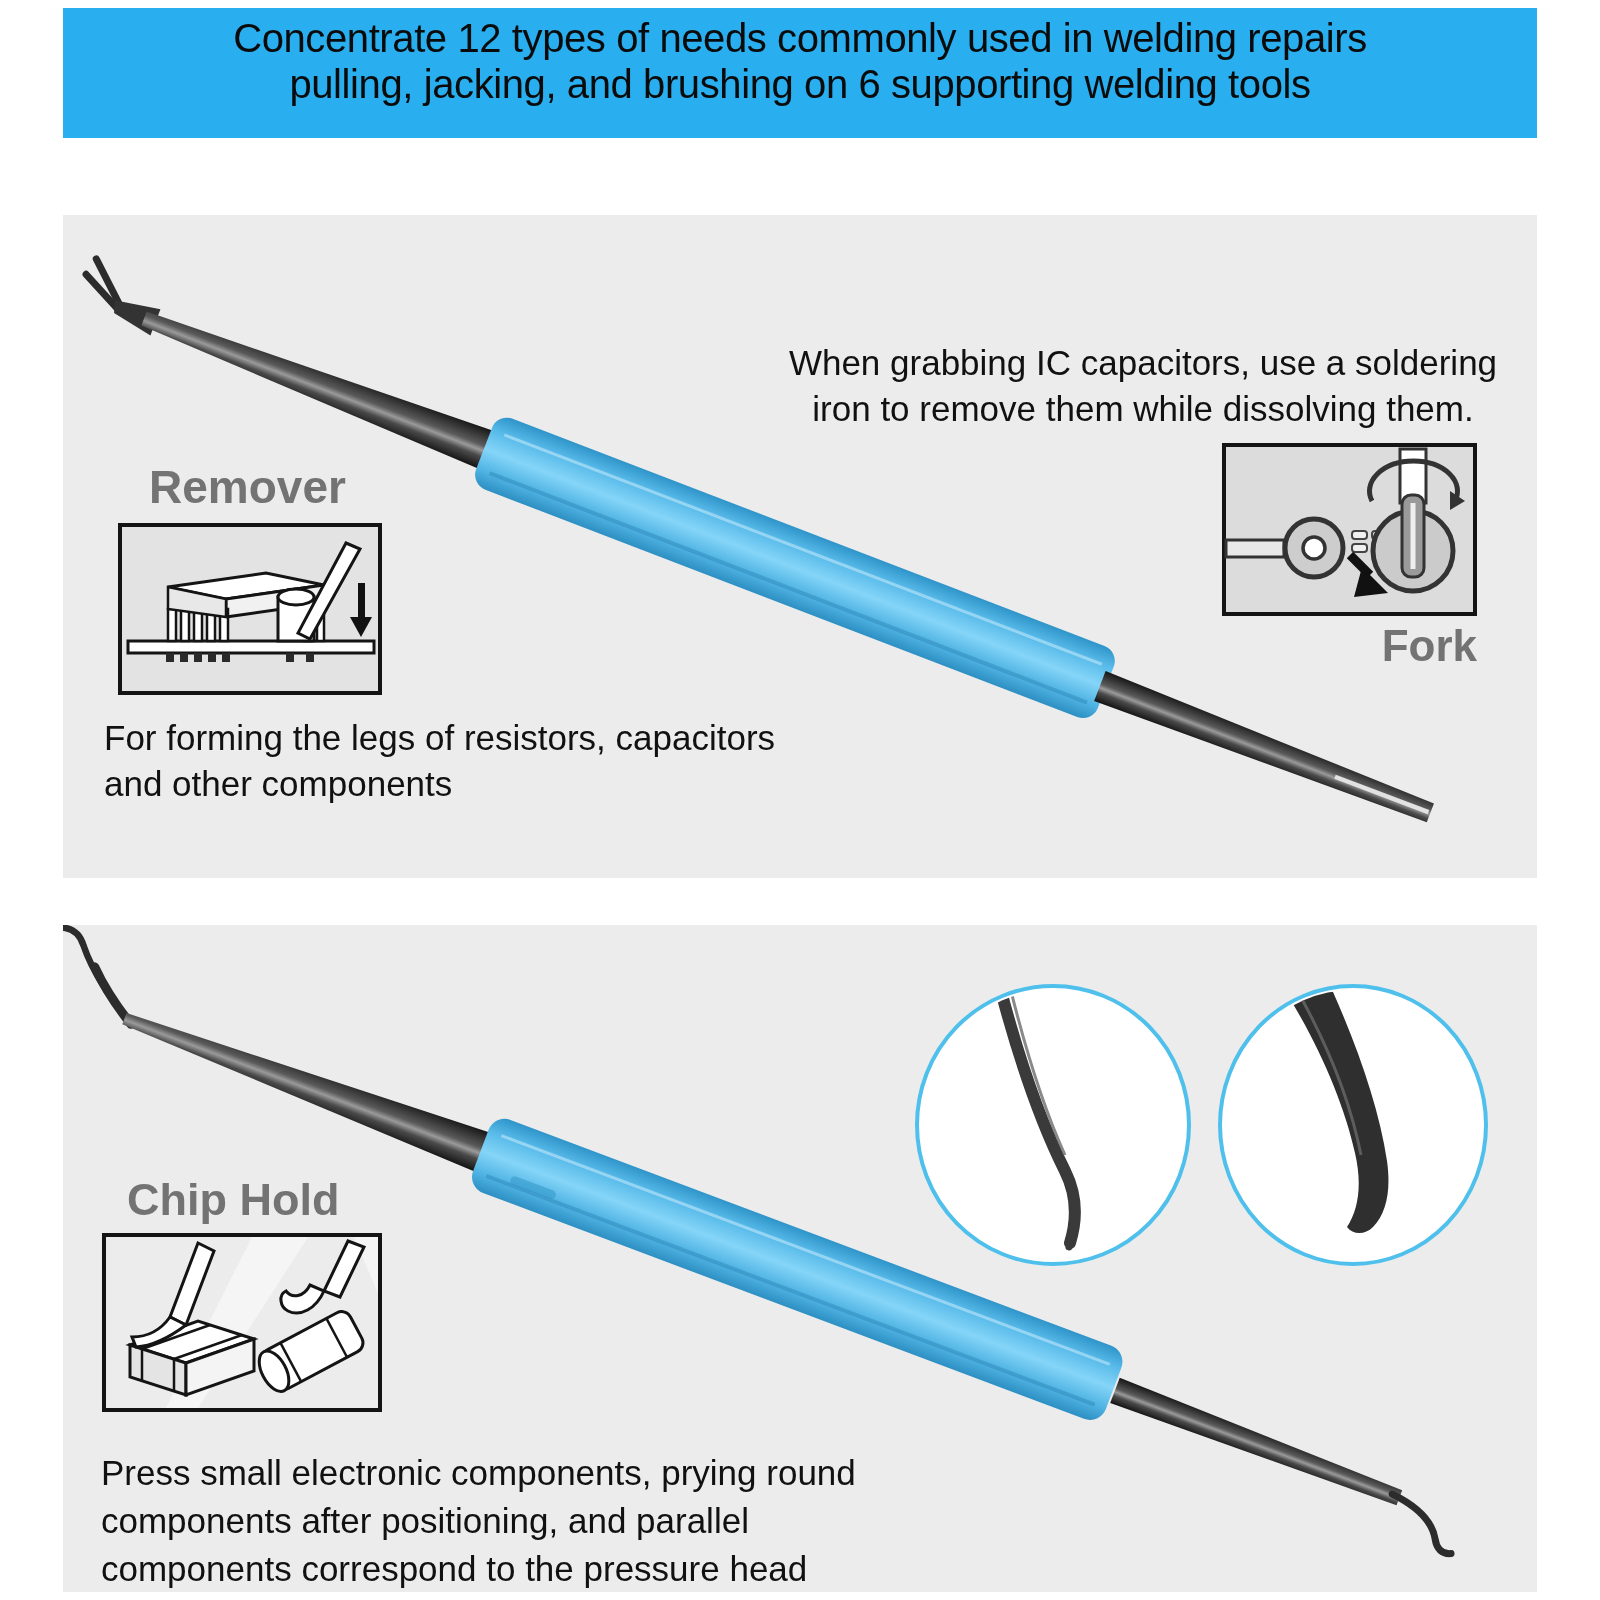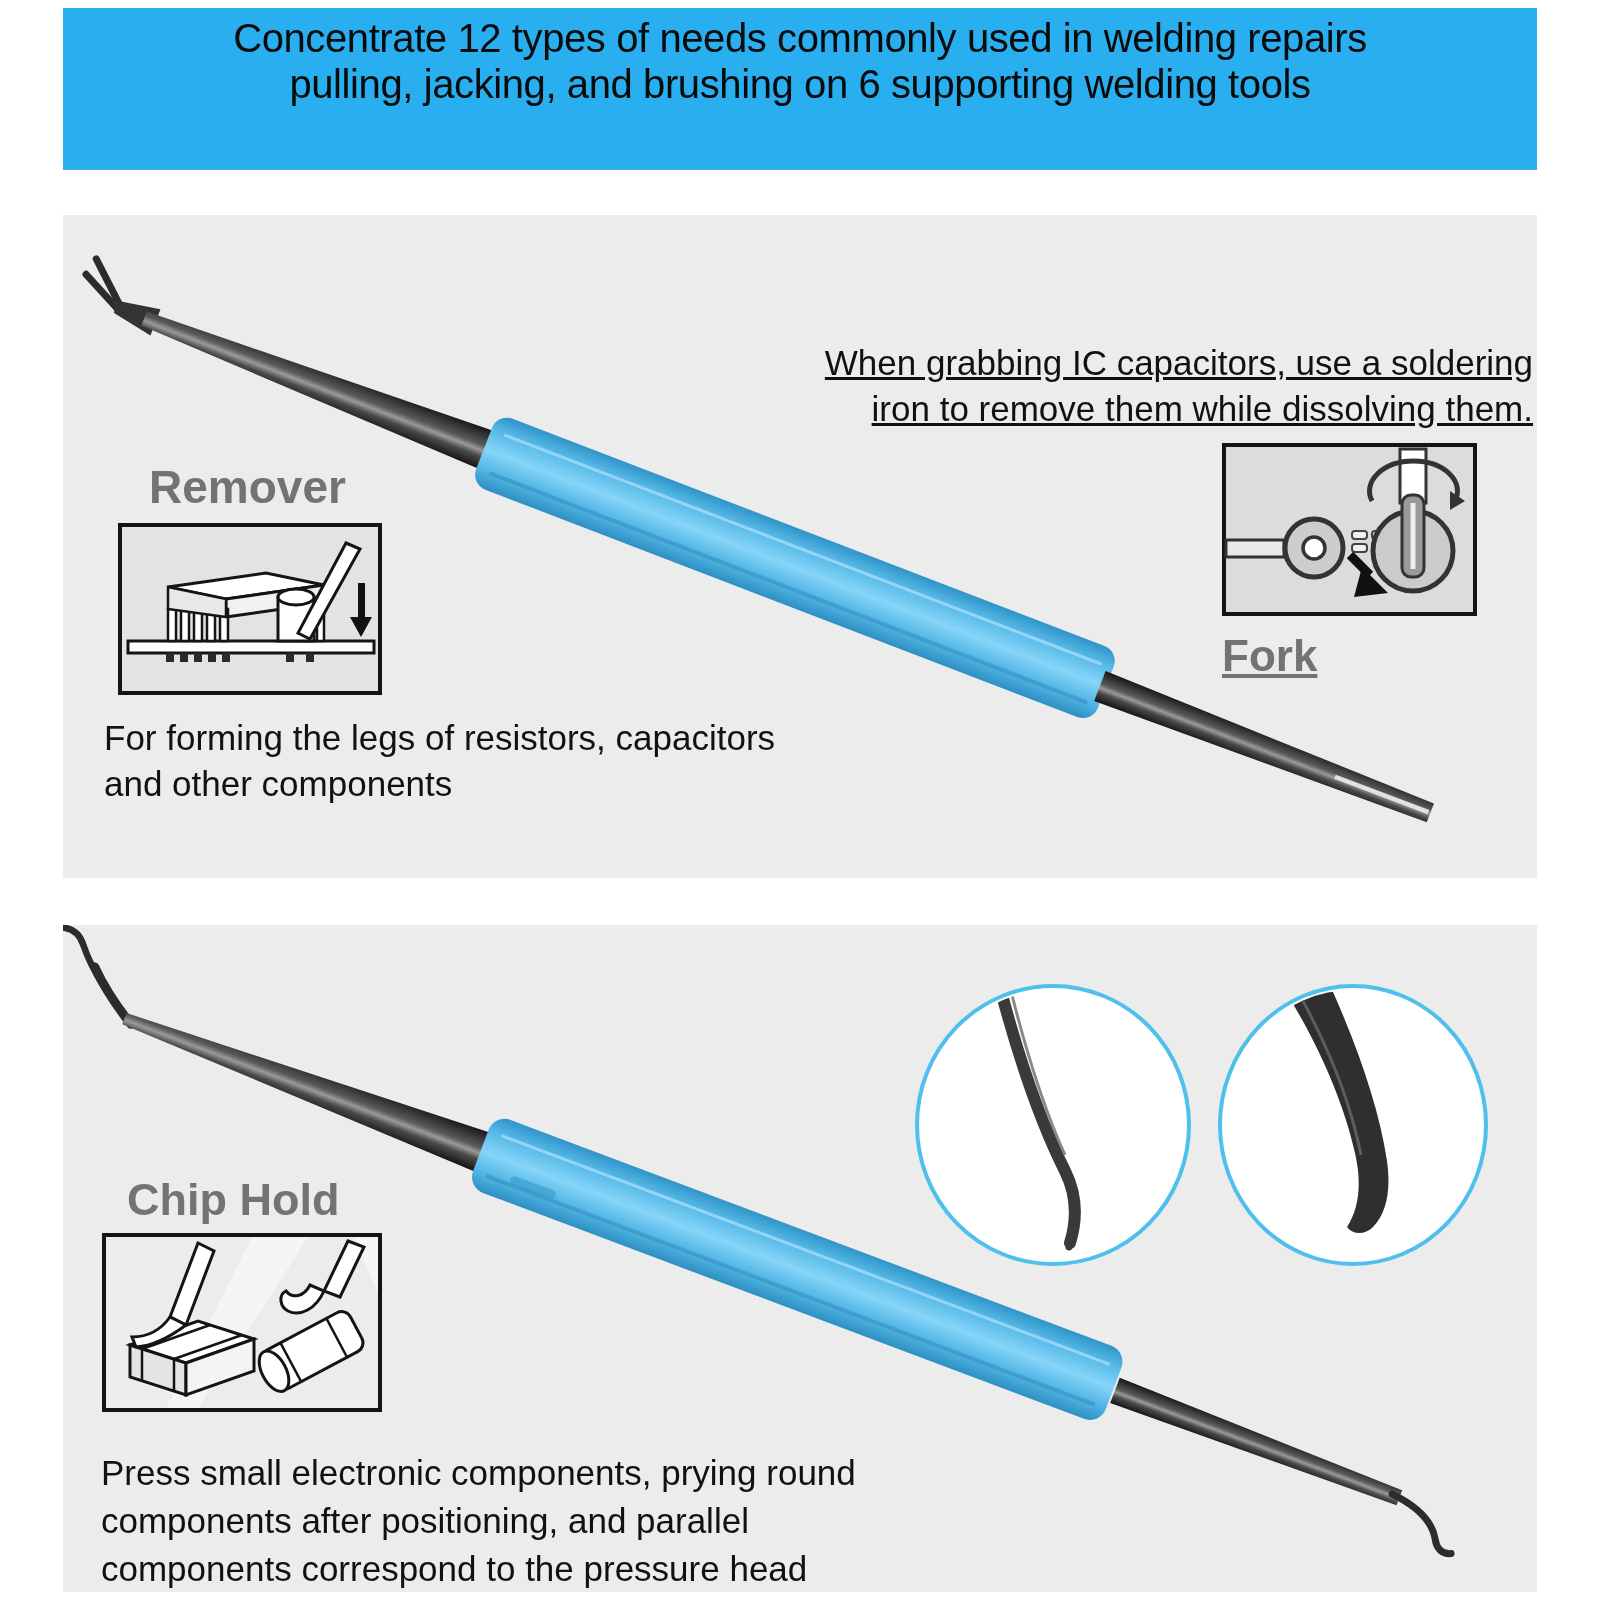--- a/index.html
+++ b/index.html
@@ -6,46 +6,46 @@
     --banner-bg:#29AEEF;
     --panel-bg:#ECECEC;
     --ink:#111111;
   }
   html,body{margin:0;padding:0;background:#ffffff;}
   body{
     width:1600px;height:1600px;position:relative;overflow:hidden;
     font-family:"Liberation Sans","DejaVu Sans",sans-serif;color:var(--ink);
   }
   .banner{
-    position:absolute;left:63px;top:8px;width:1474px;height:162px;
+    position:absolute;left:63px;top:8px;width:1474px;height:130px;
     background:var(--banner-bg);text-align:center;padding-top:7px;box-sizing:border-box;
   }
   .banner div{
     font-size:40px;line-height:46px;white-space:nowrap;color:#0b0b0b;letter-spacing:-0.4px;
   }
   .panel{
     position:absolute;left:63px;width:1474px;background:var(--panel-bg);
   }
   #panel-top{top:215px;height:663px;}
   #panel-bottom{top:925px;height:667px;}
   .tool-svg{position:absolute;left:0;top:0;}
   .note{
-    position:absolute;left:690px;top:125px;width:780px;text-align:right;
-    font-size:35px;line-height:46px;white-space:nowrap;text-decoration:underline;
+    position:absolute;left:690px;top:125px;width:780px;text-align:center;
+    font-size:35px;line-height:46px;white-space:nowrap;
   }
   .caption{
     position:absolute;font-size:35px;line-height:46px;white-space:nowrap;
   }
   #caption-top{left:41px;top:500px;}
   #caption-bottom{left:38px;top:524px;line-height:48px;}
   .tool-label{
     position:absolute;font-weight:bold;white-space:nowrap;color:#737373;
   }
   #label-remover{left:86px;top:245px;font-size:46px;}
-  #label-fork{left:1159px;top:416px;width:255px;text-align:left;font-size:44px;text-decoration:underline;}
+  #label-fork{left:1159px;top:406px;width:255px;text-align:right;font-size:44px;}
   #label-chiphold{left:64px;top:249px;font-size:45px;}
   .illu{position:absolute;}
   #illu-remover{left:55px;top:308px;}
   #illu-fork{left:1159px;top:228px;}
   #illu-chiphold{left:39px;top:308px;}
 </style>
 </head>
 <body>
 
 <div class="banner">

